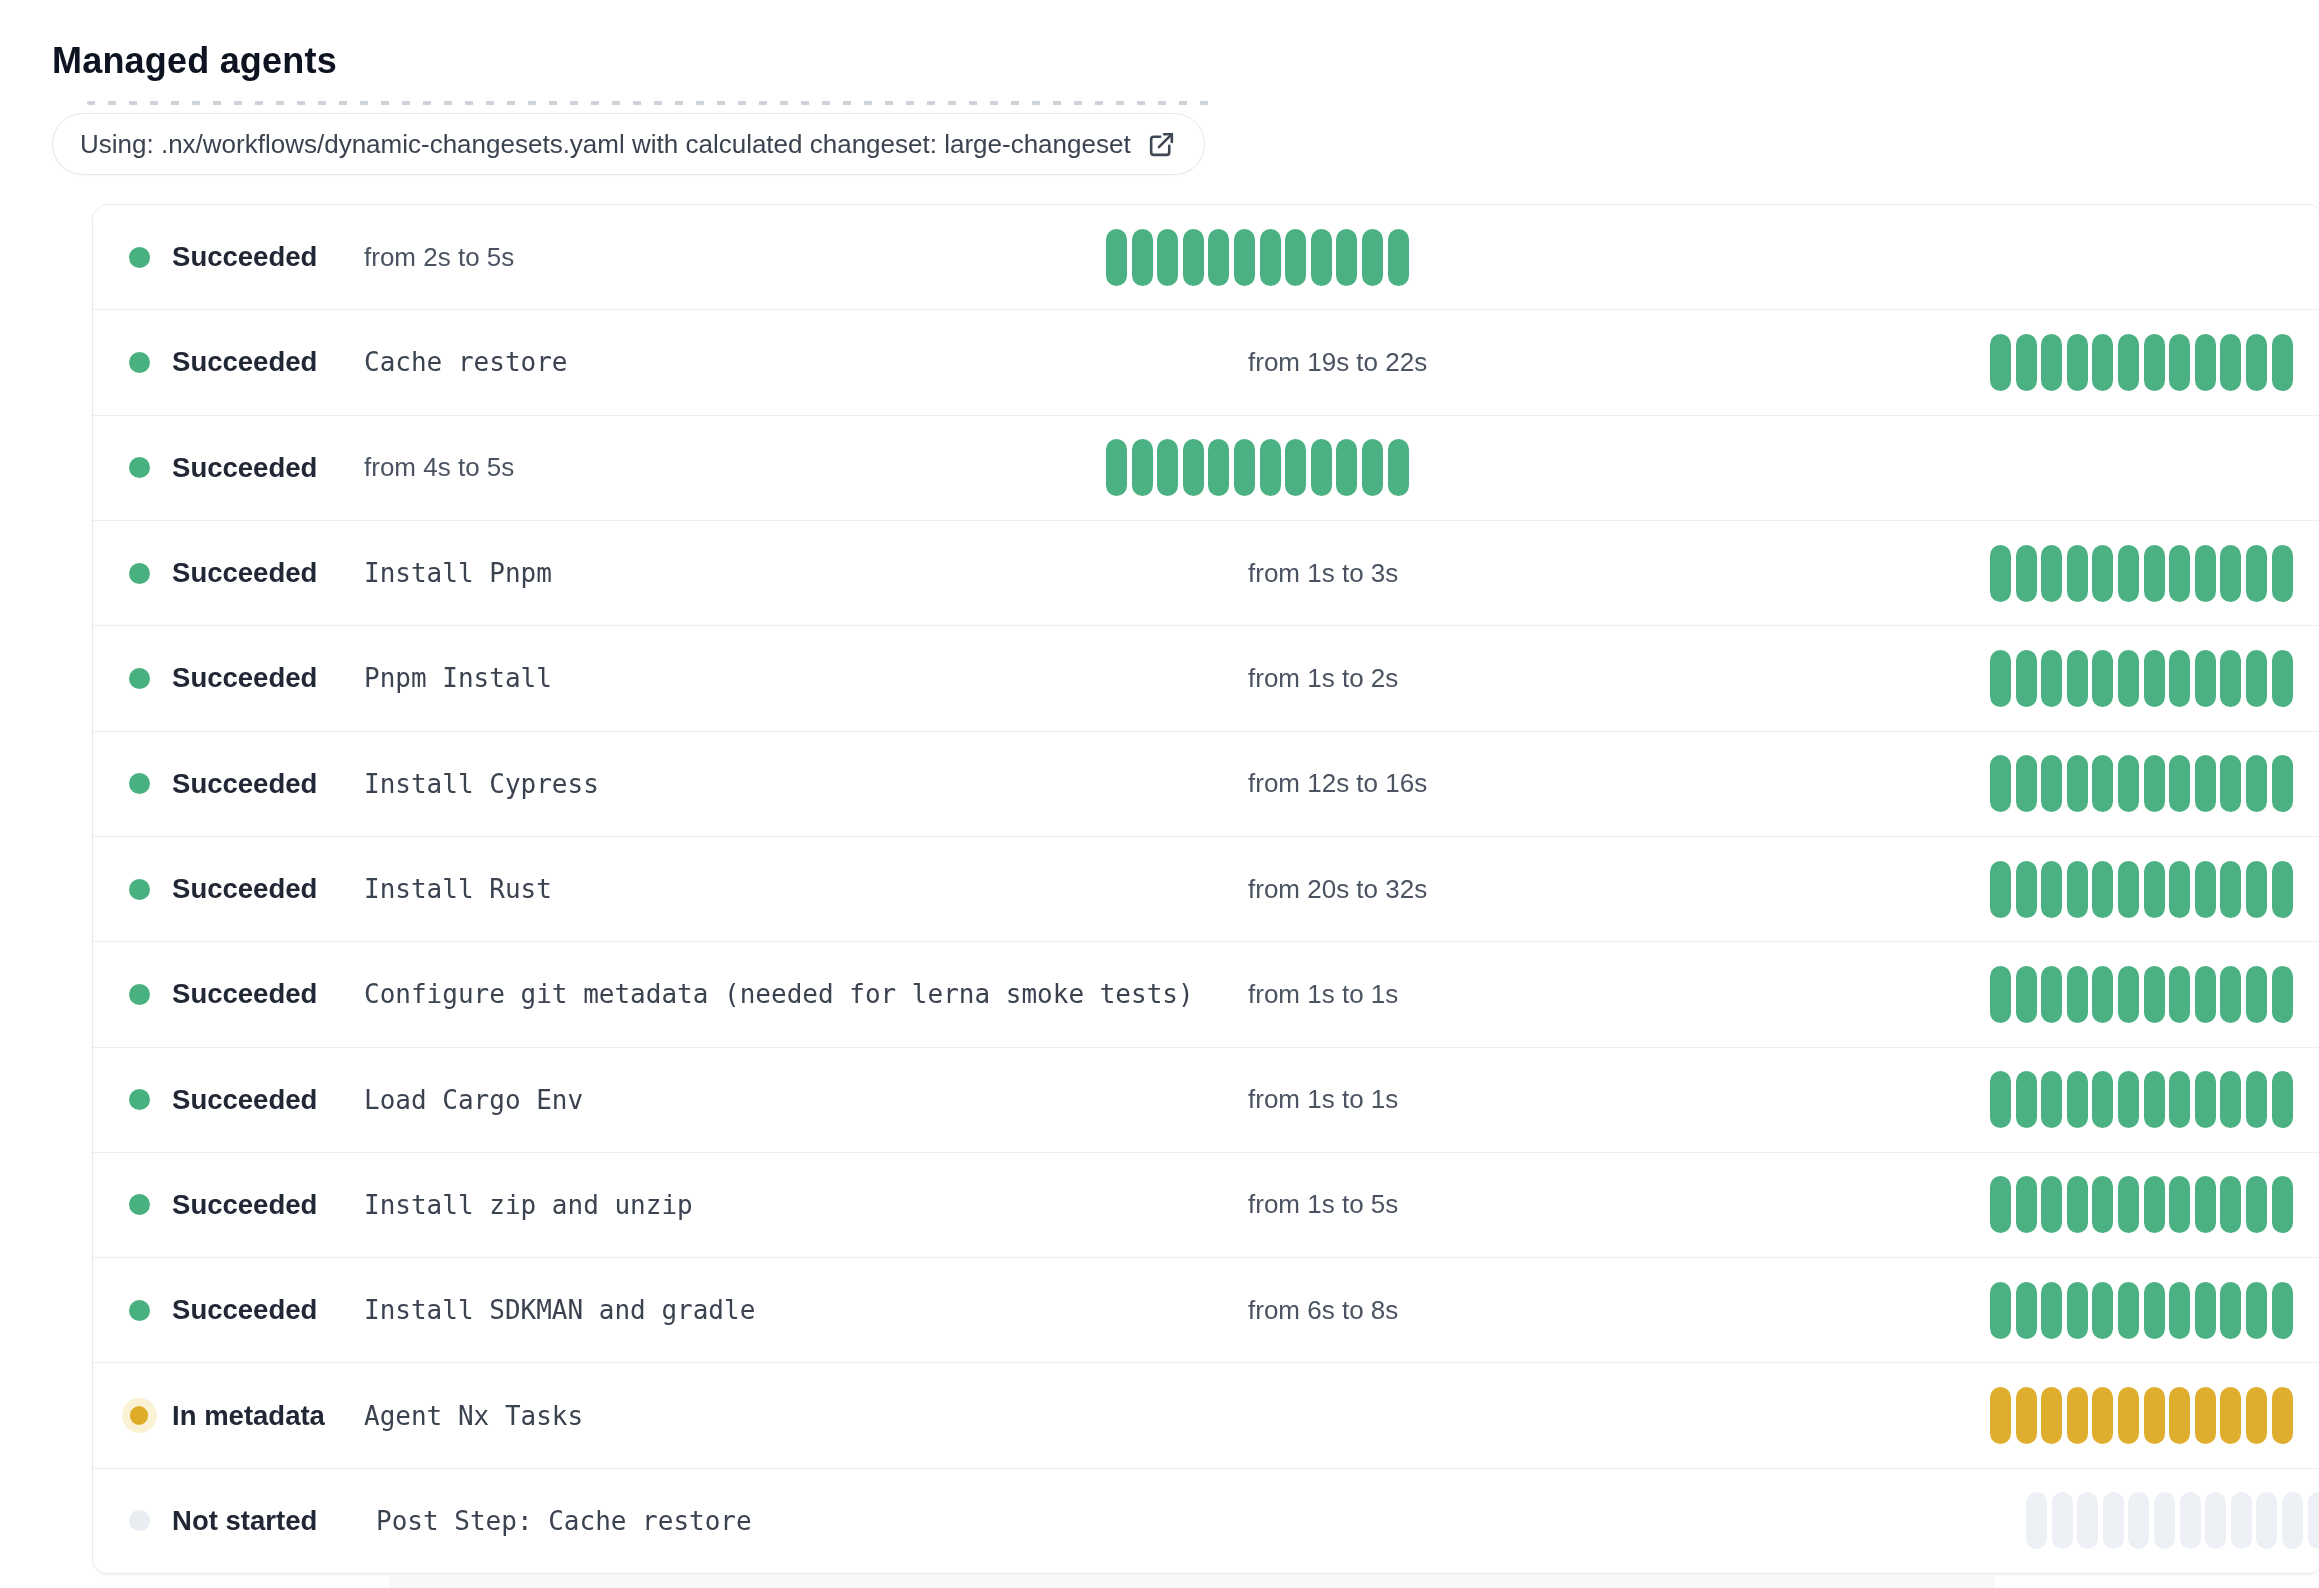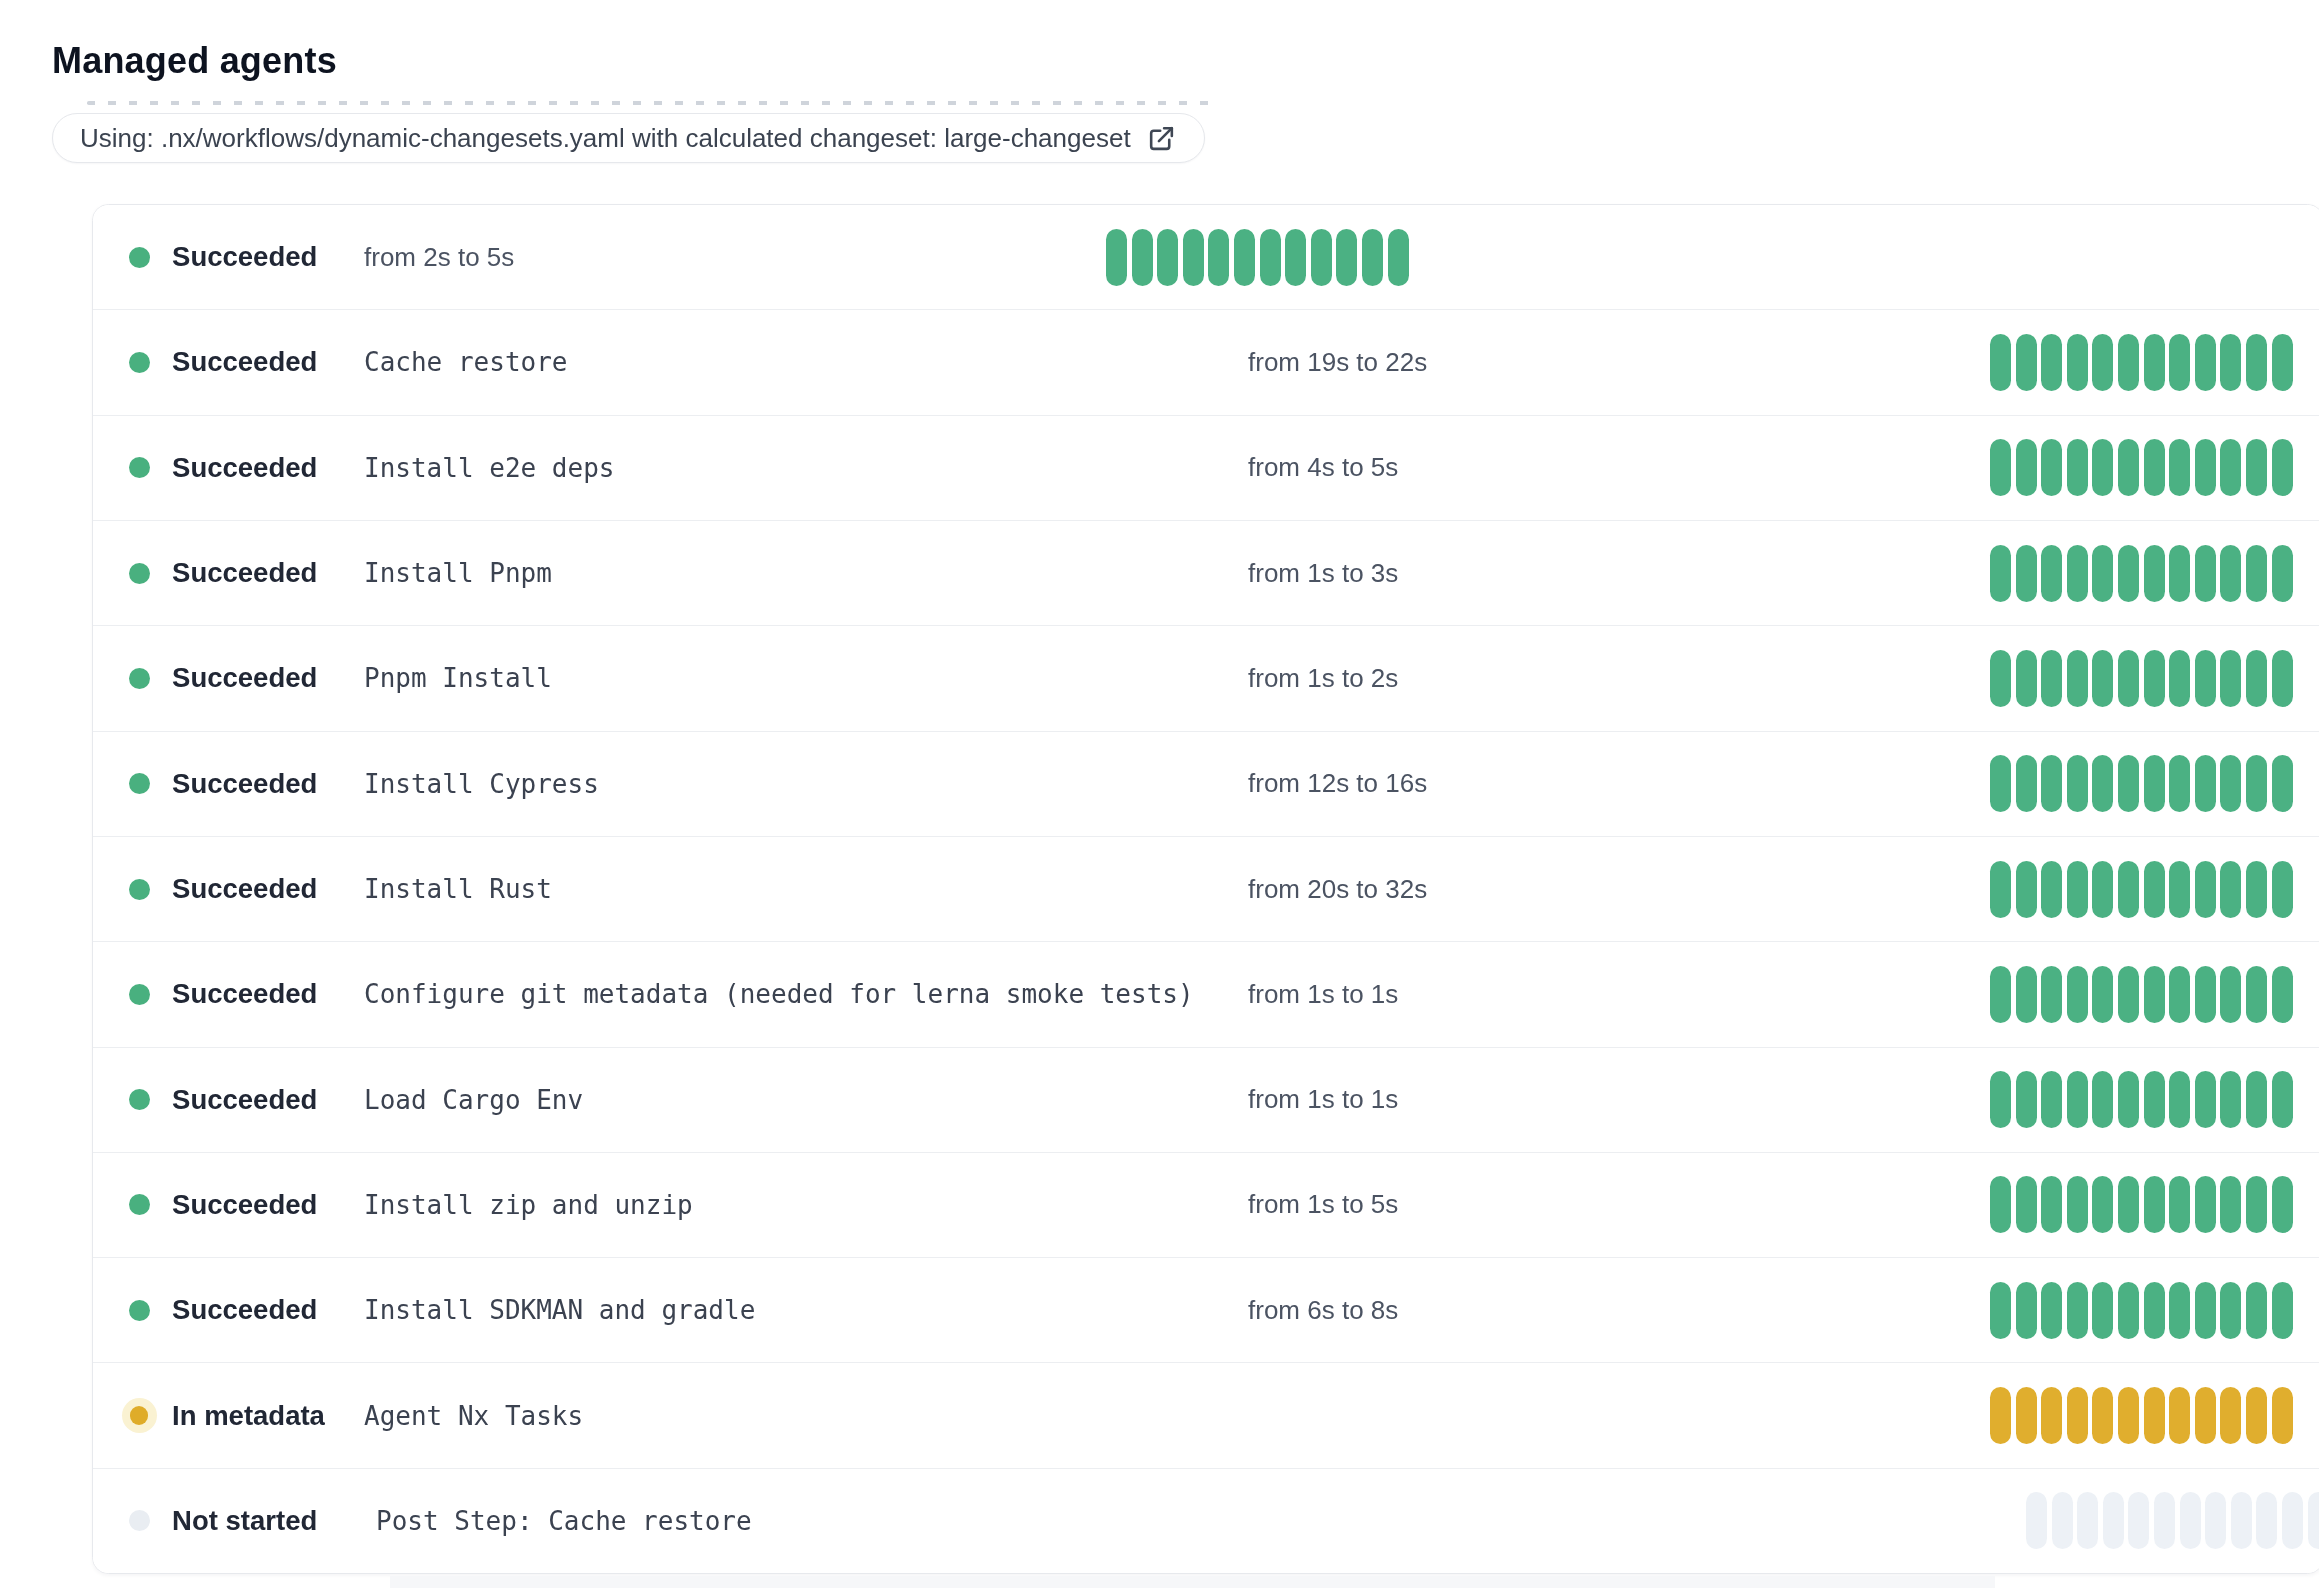--- a/index.html
+++ b/index.html
@@ -20,21 +20,21 @@
 
   .dashed-line {
     position: absolute; left: 87px; top: 101px;
     width: 1134px; height: 3.7px;
     background: repeating-linear-gradient(90deg, #cfd4db 0 8.3px, transparent 8.3px 21px);
     border-radius: 1.8px;
   }
 
   .workflow-pill {
     position: absolute; left: 52px; top: 113px;
-    height: 50px;
+    height: 62px;
     display: inline-flex; align-items: center;
     gap: 15px;
     padding: 0 27.5px 0 27px;
     background: #ffffff;
     border: 1.8px solid #e6e8ec;
     border-radius: 31px;
     box-shadow: 0 0.9px 1.8px rgba(20,30,50,0.04);
     cursor: pointer;
   }
   .workflow-pill .pill-text {
@@ -196,23 +196,20 @@
         </div>
   </div>
 
   <div class="row succeeded">
     <div class="cell-status">
       <span class="dot-wrap">
             <span class="dot"></span>
           </span>
       <span class="status-label">Succeeded</span>
     </div>
-    <div class="cell-name">
-      <span class="step-name">Install e2e deps</span>
-    </div>
     <div class="cell-duration">
       <span class="step-duration">from 4s to 5s</span>
     </div>
     <div class="cell-pills">
           <span class="pill-seg"></span>
           <span class="pill-seg"></span>
           <span class="pill-seg"></span>
           <span class="pill-seg"></span>
           <span class="pill-seg"></span>
           <span class="pill-seg"></span>

